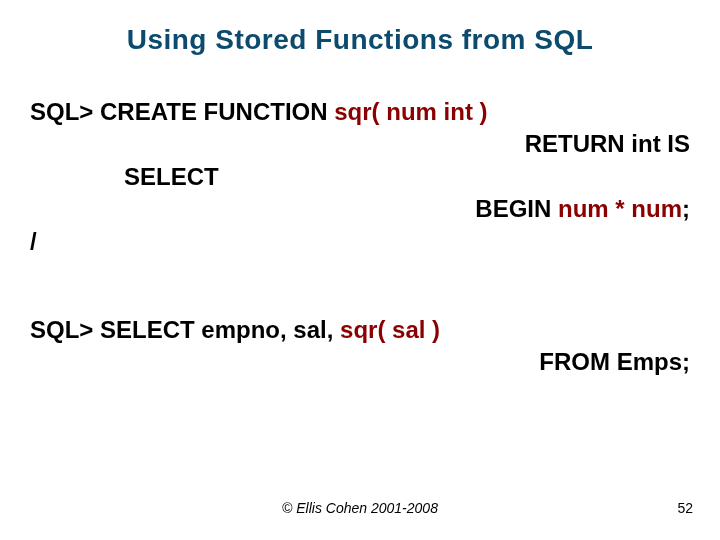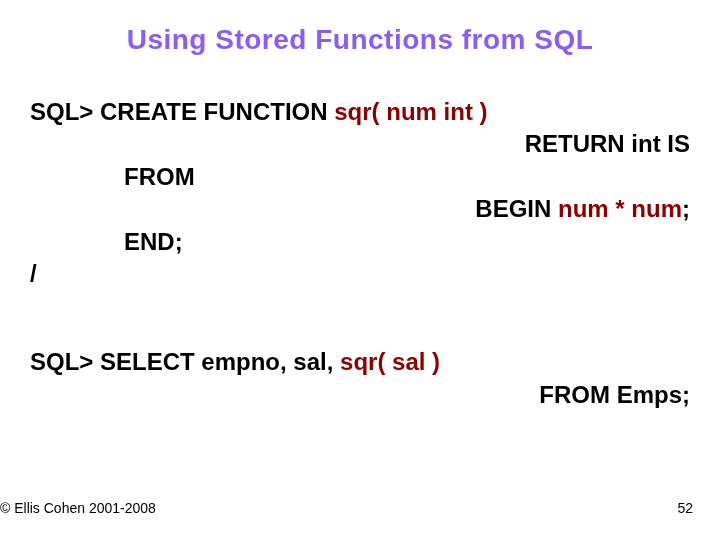--- a/index.html
+++ b/index.html
@@ -7,21 +7,21 @@
       width: 720px;
       height: 540px;
       background: #ffffff;
       font-family: Verdana, Geneva, sans-serif;
       position: relative;
       padding: 24px 30px;
     }
     .title {
       font-size: 28px;
       font-weight: bold;
-      color: #8b5cf6;
+      color: #0c4a6e;
       text-align: center;
       margin-bottom: 40px;
       letter-spacing: 0.5px;
     }
     .code-block {
       font-family: Verdana, Geneva, sans-serif;
       font-size: 24px;
       font-weight: bold;
       color: #000000;
       line-height: 1.35;
@@ -33,38 +33,39 @@
     .footer {
       position: absolute;
       bottom: 24px;
       left: 0;
       right: 0;
       width: 100%;
       font-size: 14px;
       color: #000000;
     }
     .copyright {
+      text-align: center;
+      font-style: italic;
     }
     .page-num {
       position: absolute;
       right: 27px;
       bottom: 0;
     }
   </style>
 </head>
 <body>
 
 <h1 class="title">Using Stored Functions from SQL</h1>
 
 <div class="code-block">
   <div><span>SQL&gt; CREATE FUNCTION </span><span class="hl">sqr( num int )</span></div>
   <div class="indent2">RETURN int IS</div>
-  <div class="indent">FROM</div>
+  <div class="indent">SELECT</div>
   <div class="indent2"><span>BEGIN </span><span class="hl">num * num</span><span>;</span></div>
-  <div class="indent">END;</div>
   <div>/</div>
 </div>
 
 <div class="code-block">
   <div><span>SQL&gt; SELECT empno, sal, </span><span class="hl">sqr( sal )</span></div>
   <div class="indent2">FROM Emps;</div>
 </div>
 
 <div class="footer">
   <div class="copyright">© Ellis Cohen 2001-2008</div>

